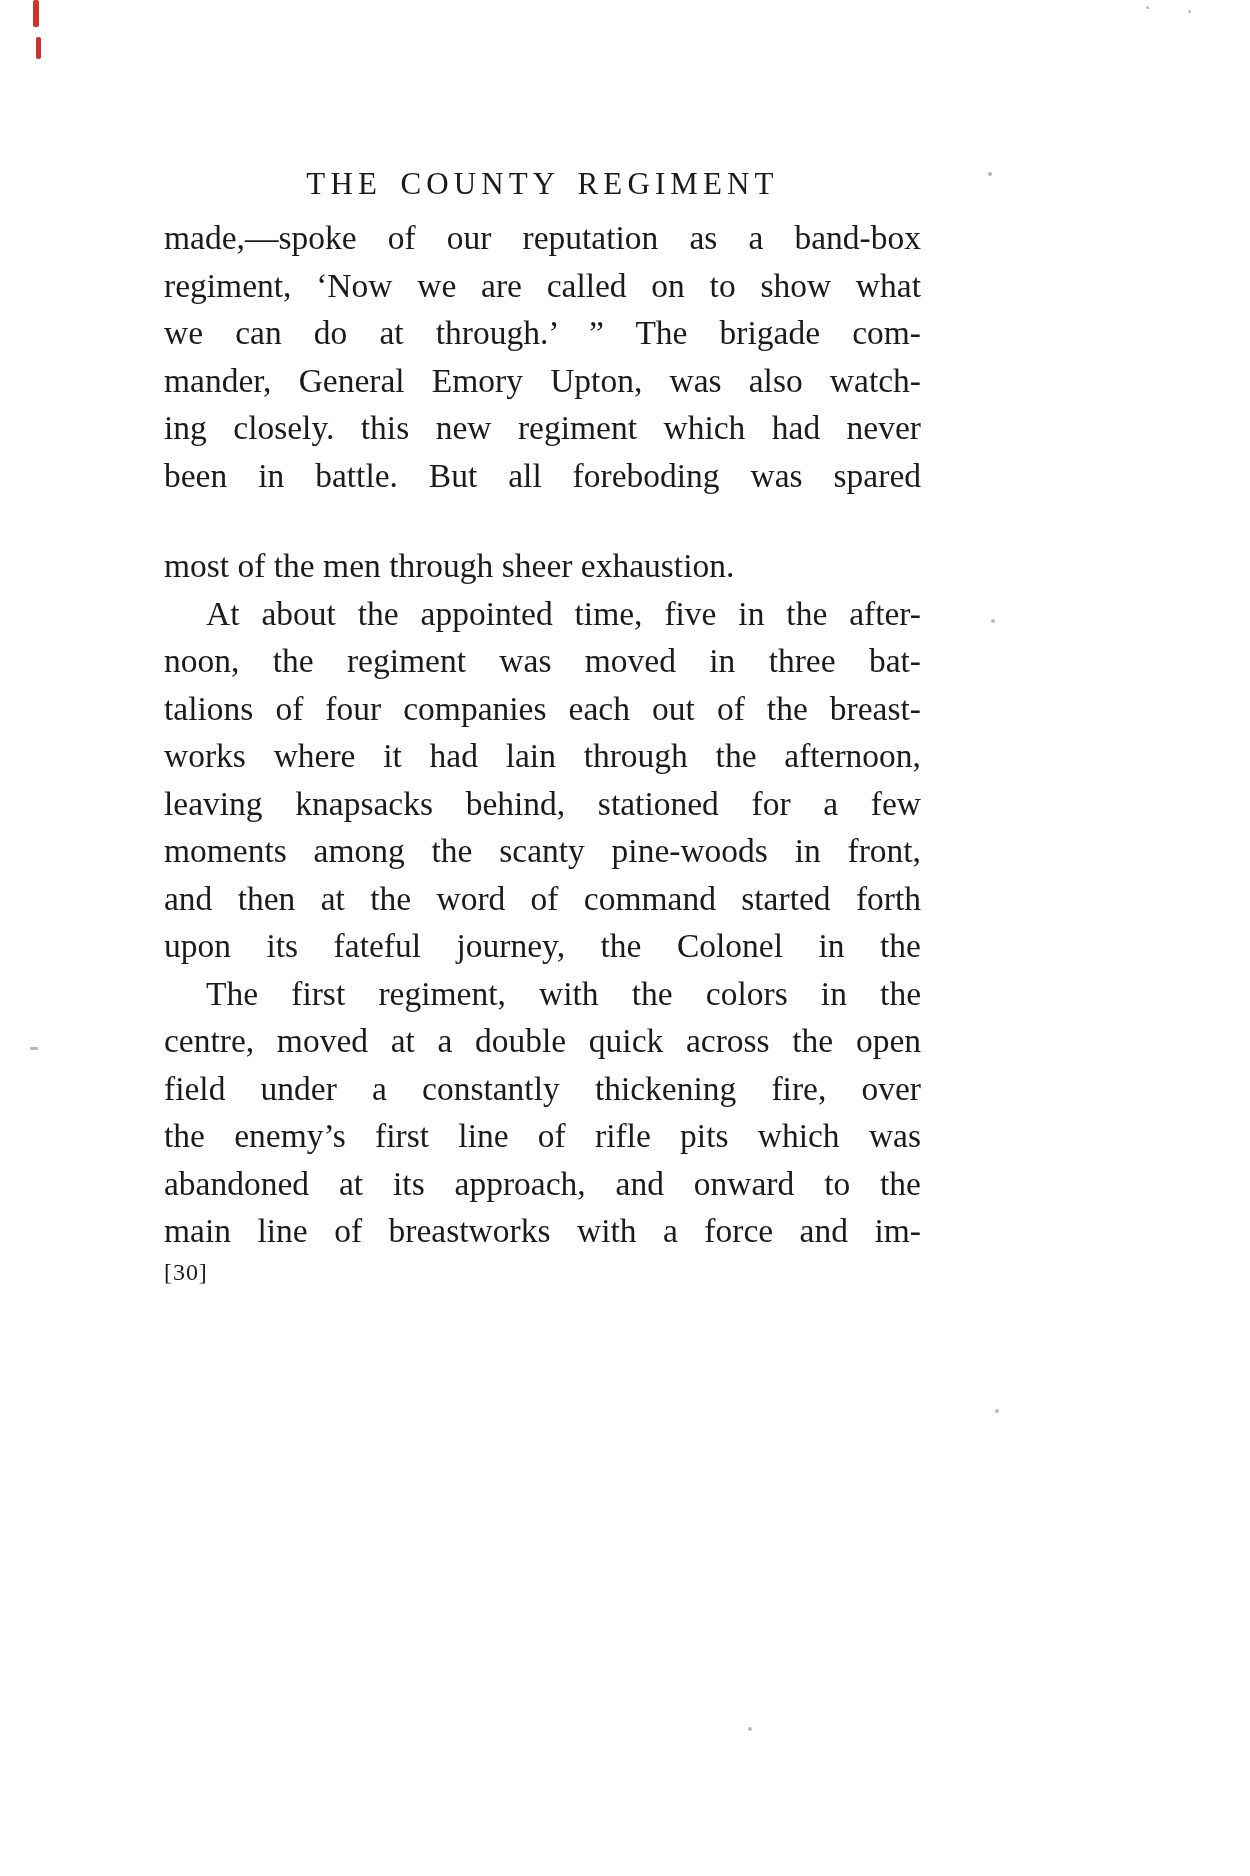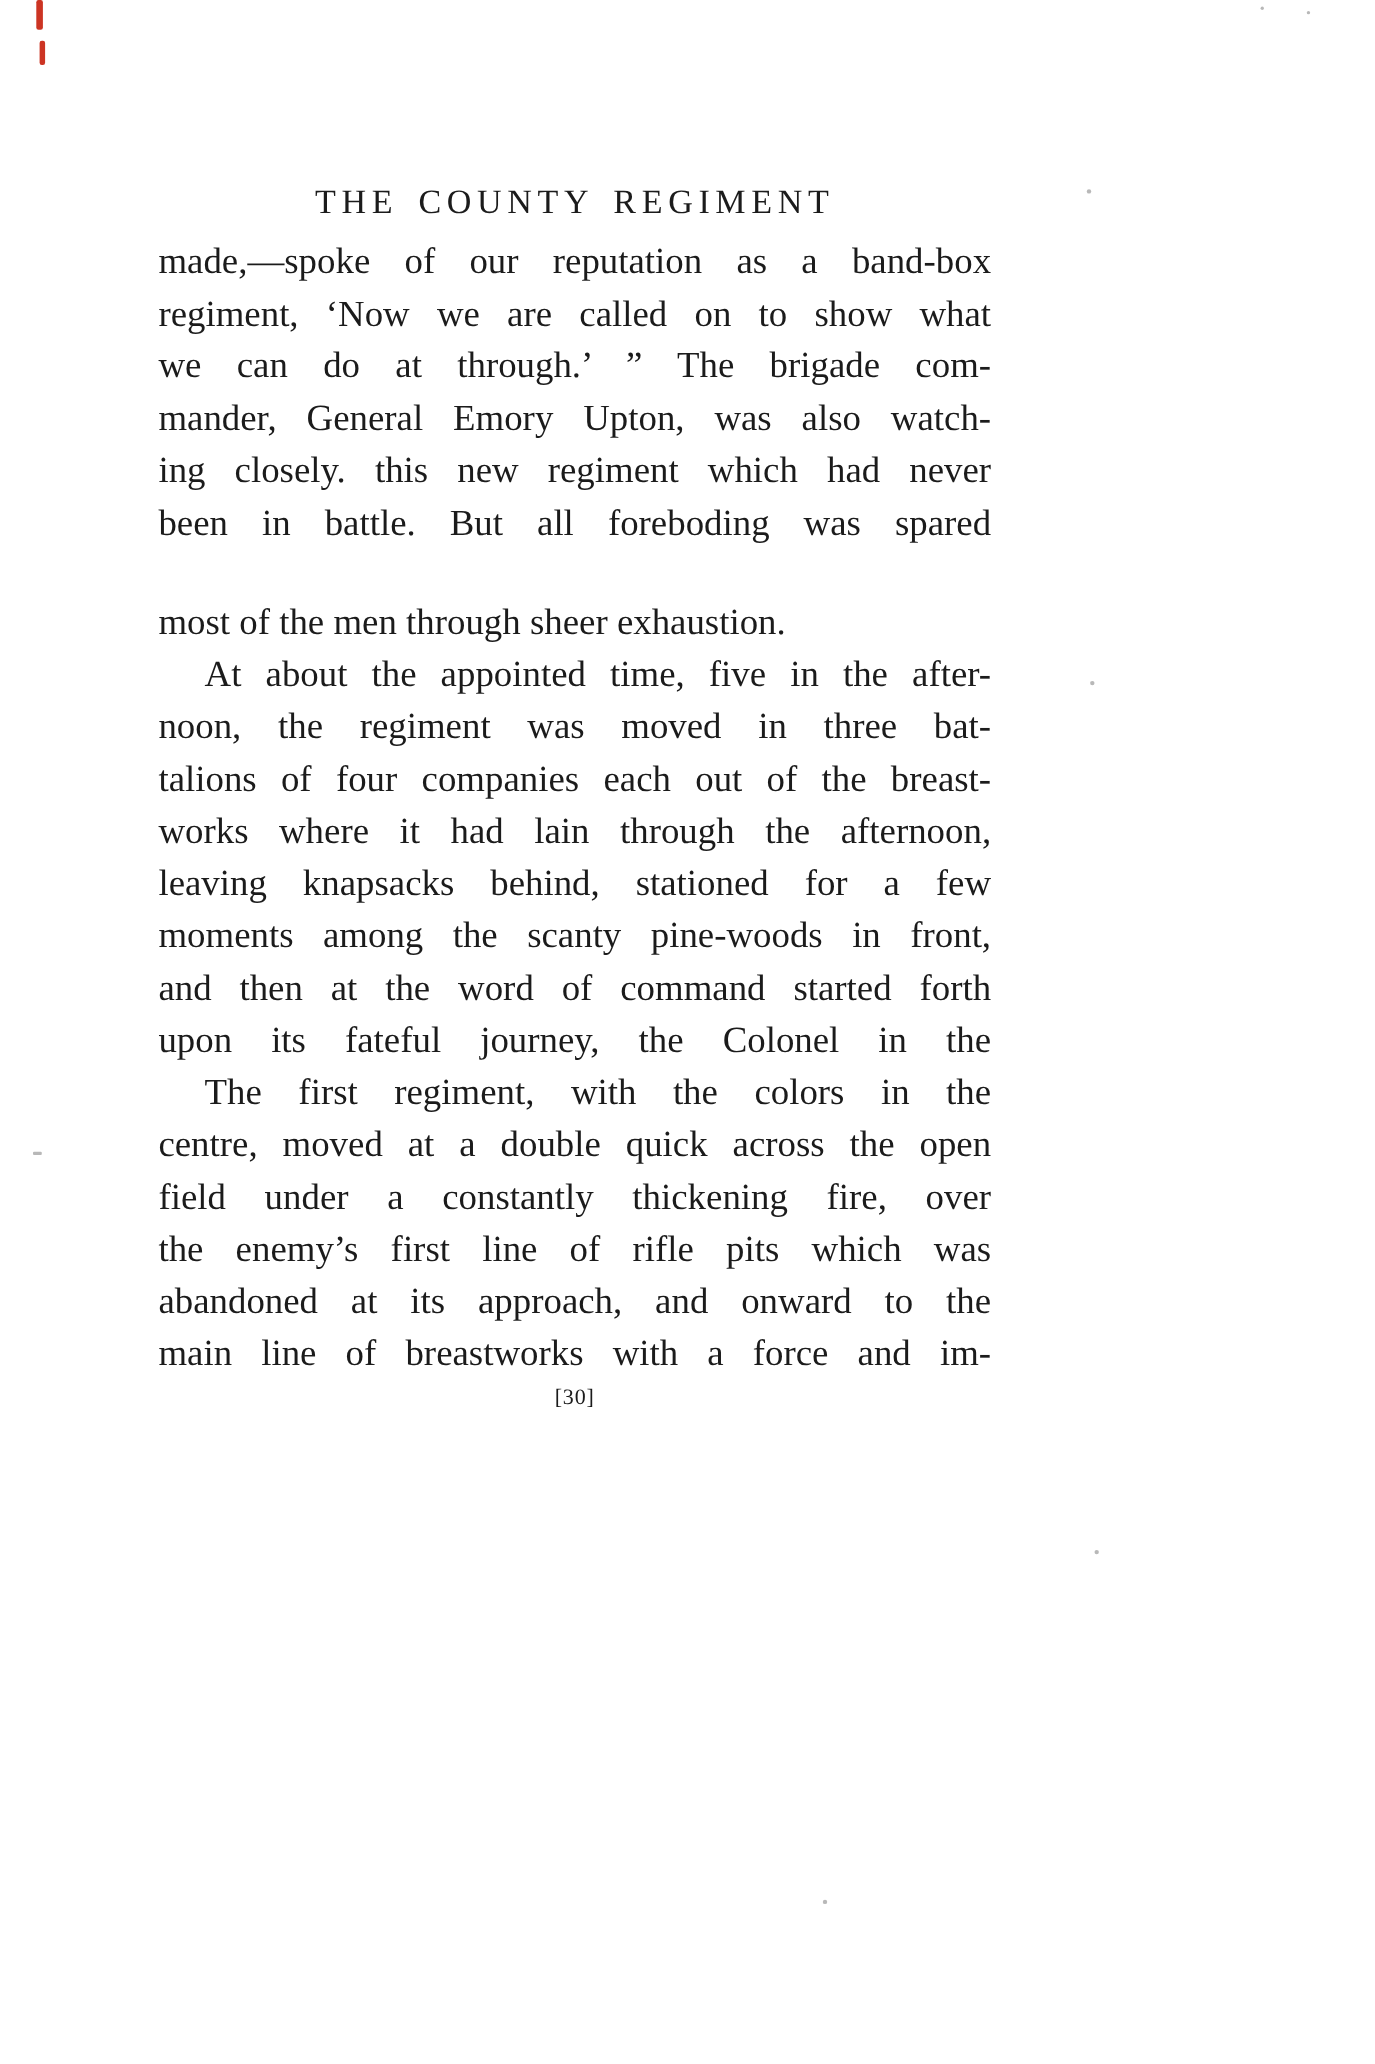--- a/index.html
+++ b/index.html
@@ -11,21 +11,21 @@
     position: relative;
     width: 1250px;
     height: 1876px;
     background: #ffffff;
     overflow: hidden;
     font-family: "Liberation Serif", "DejaVu Serif", serif;
     color: #1b1b1b;
   }
   .text-block {
     position: absolute;
-    left: 144px;
+    left: 164px;
     top: 166px;
     width: 757px;
   }
   .header {
     text-align: center;
     font-size: 31px;
     letter-spacing: 0.165em;
     word-spacing: 0.18em;
     margin-bottom: 12px;
     white-space: nowrap;
@@ -41,22 +41,22 @@
     white-space: normal;
   }
   .line.last-left {
     text-align-last: left;
     margin-top: 43px;
   }
   .line.indent {
     text-indent: 42px;
   }
   .page-number {
-    text-align: center;
-    font-size: 20px;
+    text-align: left;
+    font-size: 24px;
     letter-spacing: 0.04em;
     margin-top: 4px;
   }
   
   .red-mark {
     position: absolute;
     background: #cc3423;
     border-radius: 2px;
   }
   .red-mark.m1 { left: 33px; top: 0;    width: 6px; height: 27px; }

